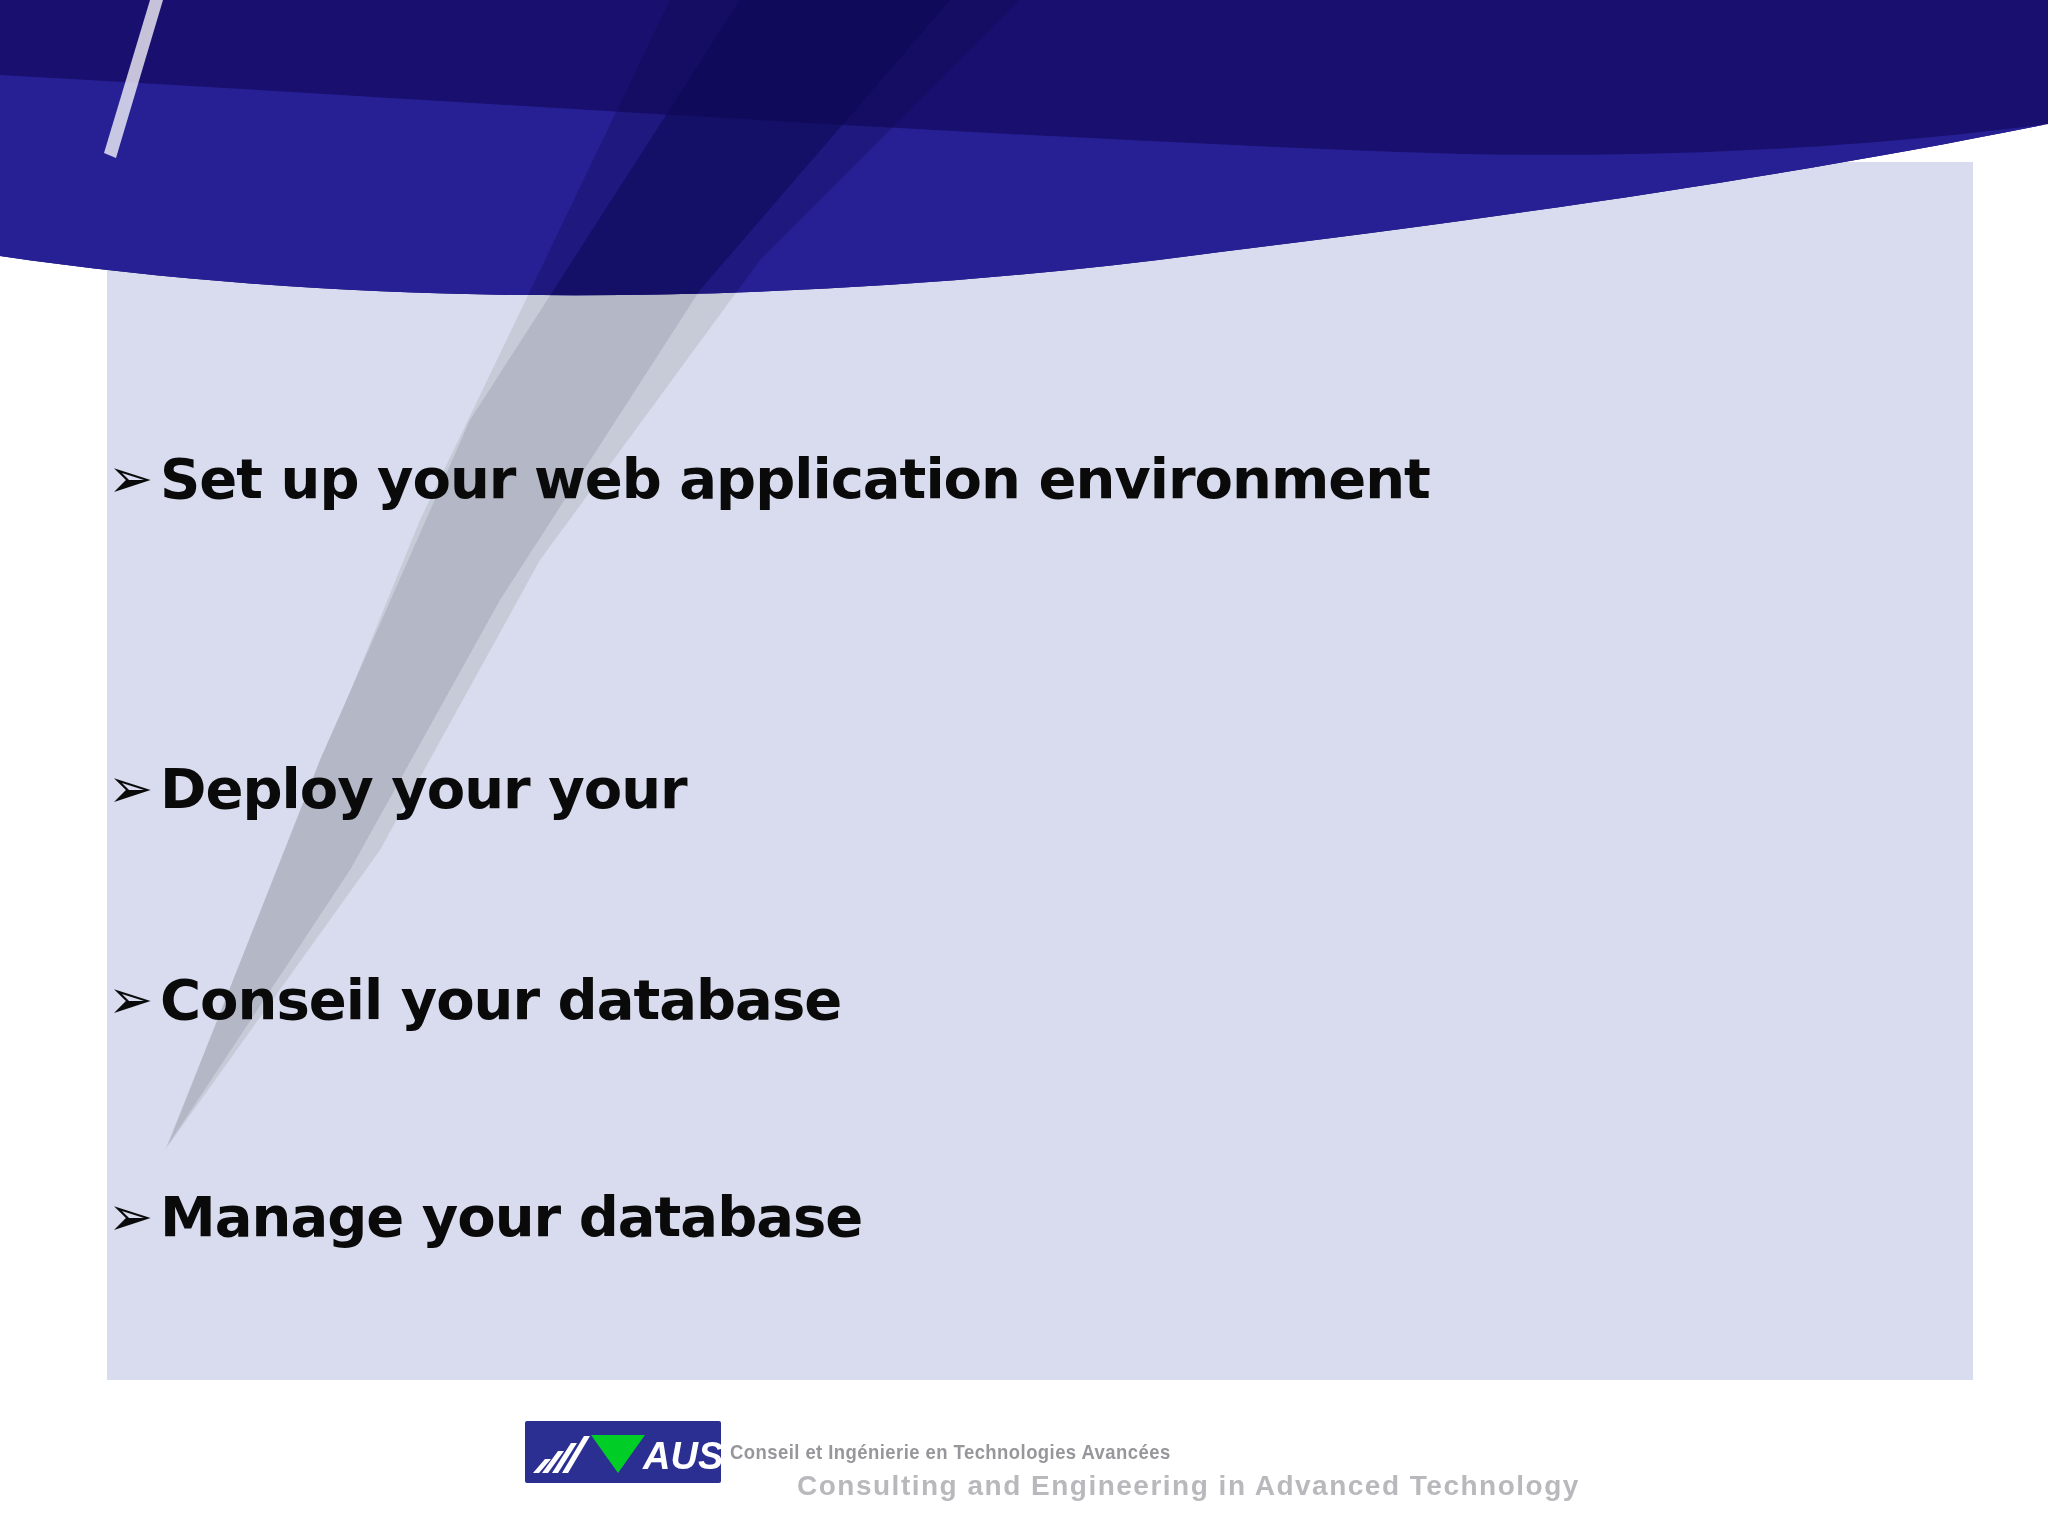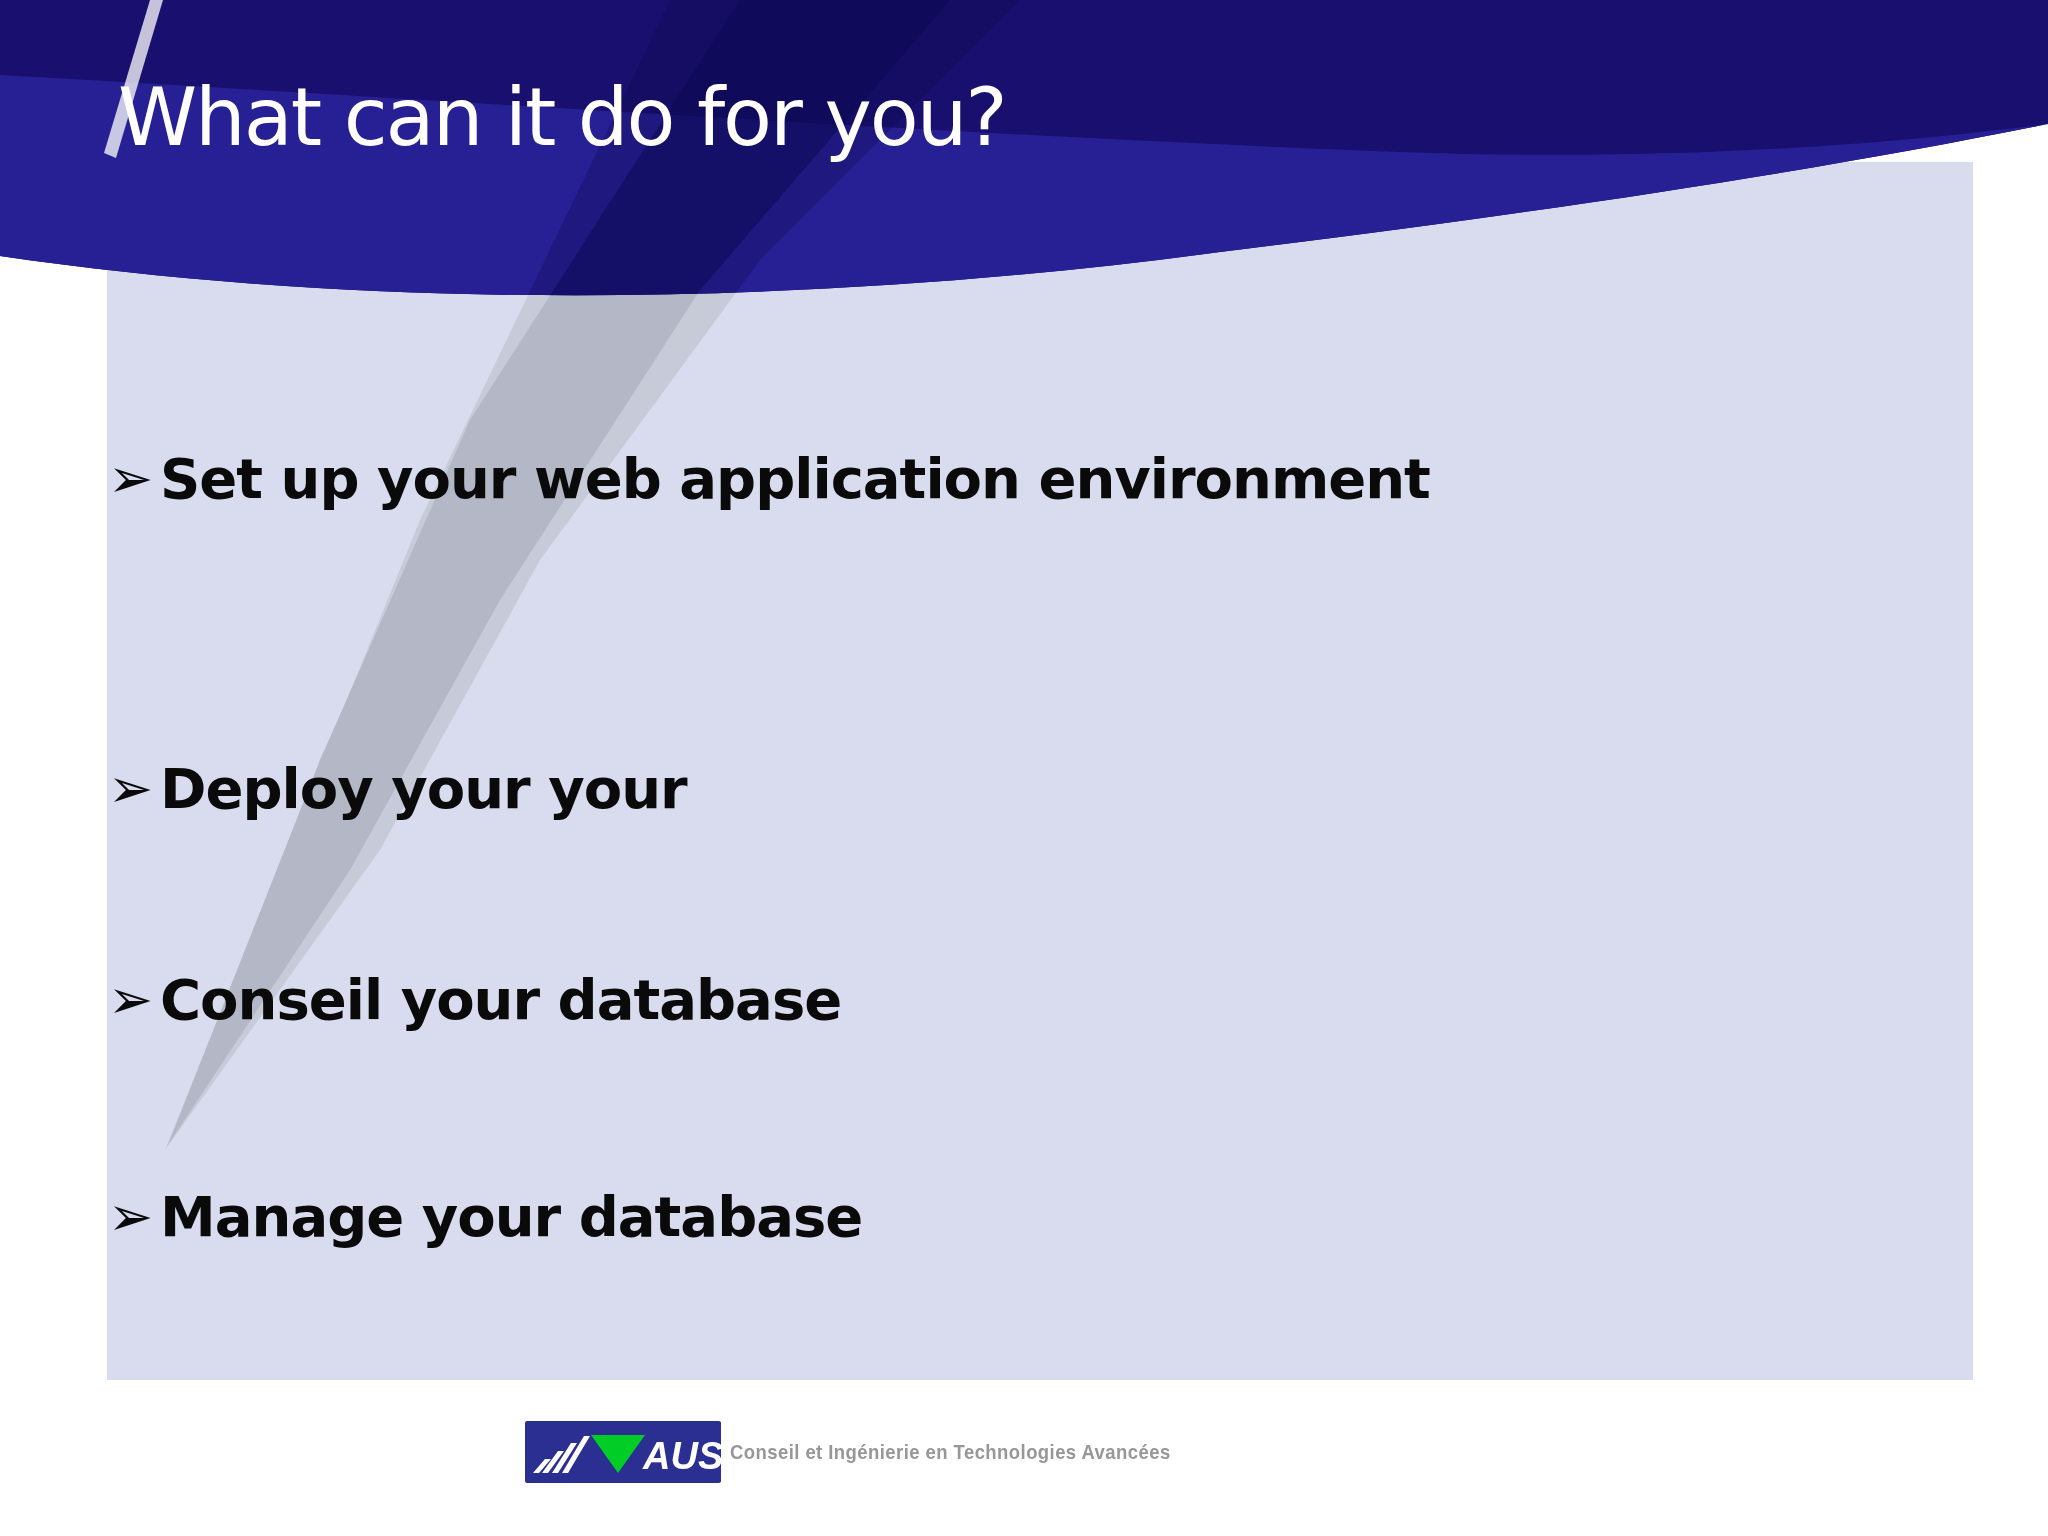--- a/index.html
+++ b/index.html
@@ -114,21 +114,20 @@
     <path class="header-band" d="M 0,75 C 450,100 950,135 1400,152 C 1700,163 1920,140 2048,124
              C 1840,166 1580,208 1220,252 C 820,306 380,312 0,256 Z"></path>
 
     <g clip-path="url(#headerClip)">
       <polygon class="streak-navy-outer" points="670,0 1020,0 760,260 540,560 380,850 165,1150 290,840 420,520"></polygon>
       <polygon class="streak-navy-inner" points="740,0 950,0 700,290 500,600 350,870 168,1145 320,760 470,420"></polygon>
       <polygon class="streak-white" points="150,0 163,0 116,158 104,153"></polygon>
     </g>
   </svg>
 
-  <div class="title">What can it do for you?</div>
 
   <div class="bullet b1">
     <span class="arrow">➢</span>
     <span class="btext">Set up your web application environment</span>
   </div>
   <div class="bullet b2">
     <span class="arrow">➢</span>
     <span class="btext">Deploy your your</span>
   </div>
   <div class="bullet b3">
@@ -143,14 +142,15 @@
   <svg class="logo" viewBox="0 0 196 62">
     <rect class="logo-bg" x="0" y="0" width="196" height="62" rx="2"></rect>
     <polygon class="logo-stripe" points="20,38 26,38 14,52 8,52"></polygon>
     <polygon class="logo-stripe" points="33,30 39,30 23,52 17,52"></polygon>
     <polygon class="logo-stripe" points="46,22 52,22 33,52 27,52"></polygon>
     <polygon class="logo-stripe" points="59,15 65,15 43,52 37,52"></polygon>
     <polygon class="logo-tri" points="66,14 120,14 93,52"></polygon>
     <text class="logo-text" x="118" y="48">AUSY</text>
   </svg>
   <div class="tagline-fr">Conseil et Ingénierie en Technologies Avancées</div>
+  <div class="tagline-en">Consulting and Engineering in Advanced Technology</div>
 
 </div>
 
 </body></html>

